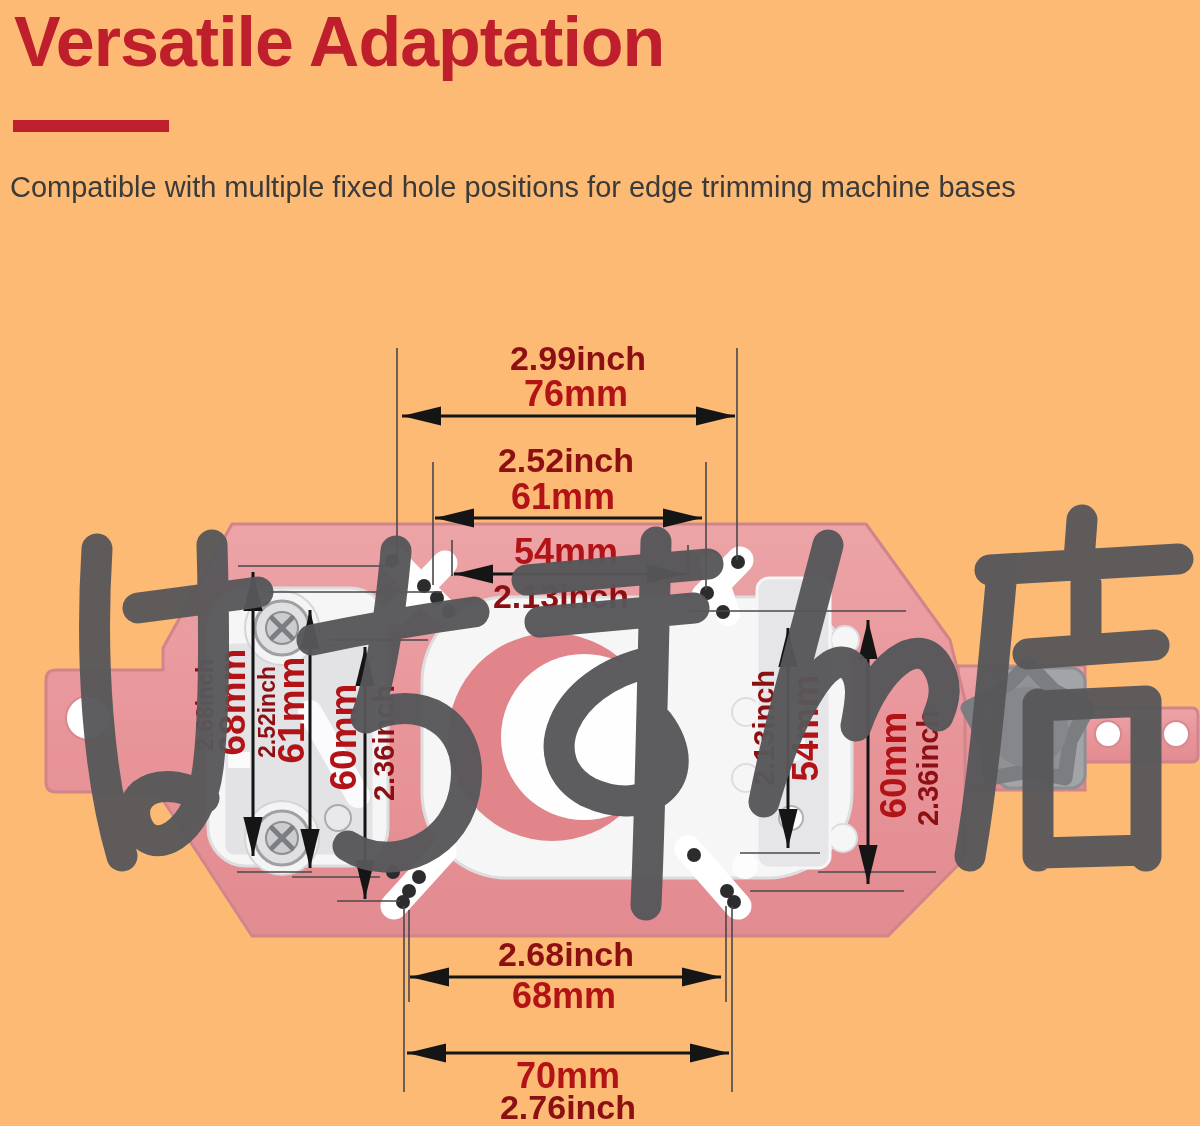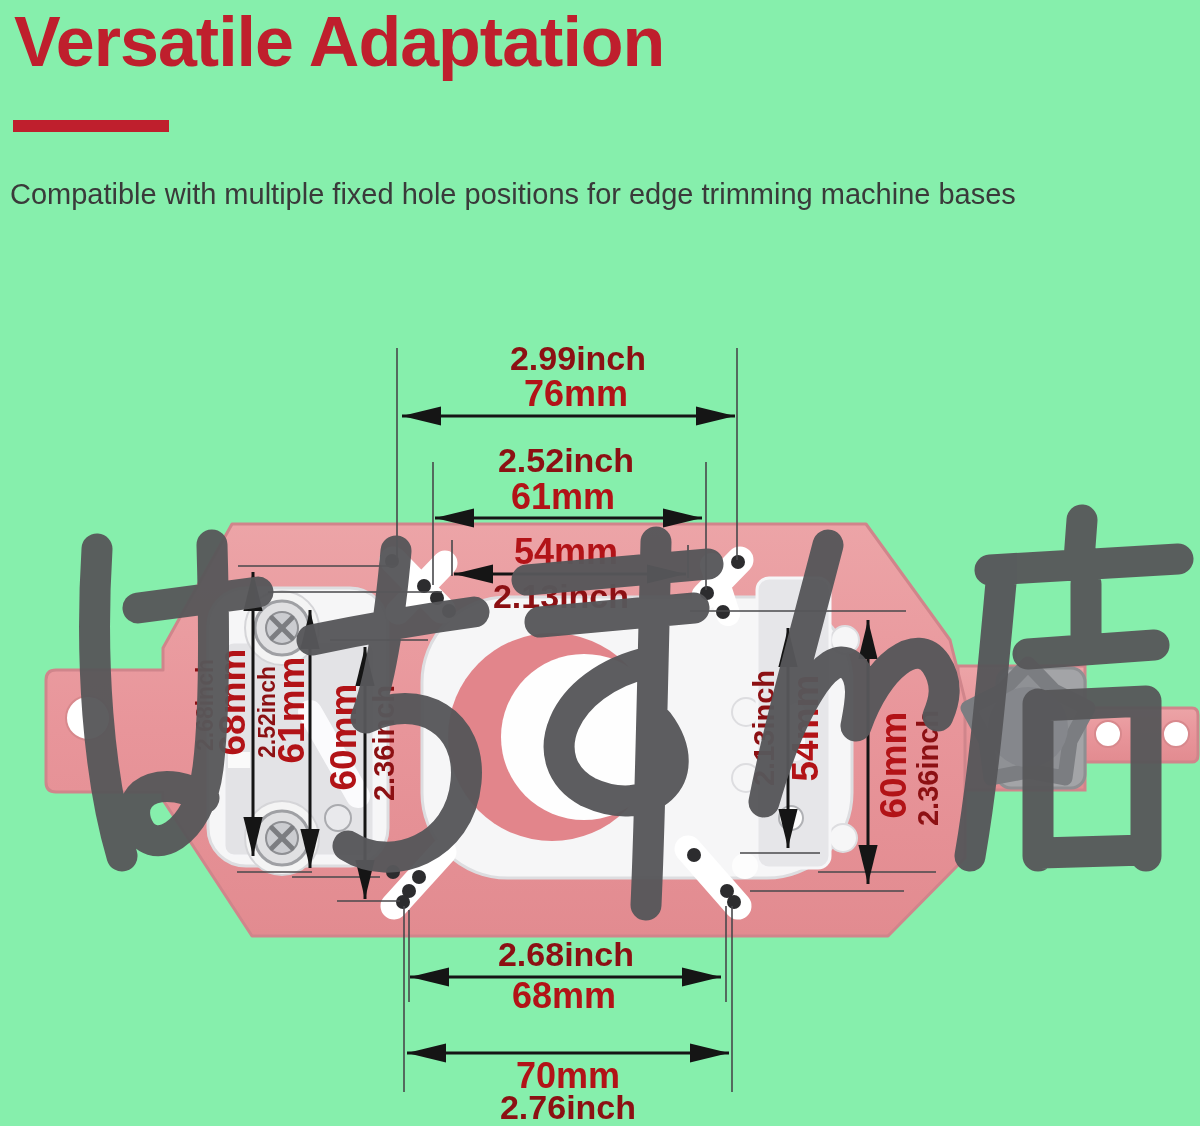--- a/index.html
+++ b/index.html
@@ -1,21 +1,21 @@
 <!DOCTYPE html>
 <html><head>
 <meta charset="utf-8">
 <style>
   html,body{margin:0;padding:0;background:#ffffff;}
-  #stage{position:relative;width:1200px;height:1126px;background:#86efac;overflow:hidden;
+  #stage{position:relative;width:1200px;height:1126px;background:#fdba74;overflow:hidden;
          font-family:"Liberation Sans",sans-serif;text-align:right;}
   .title{position:absolute;left:14px;top:2px;font-size:70px;font-weight:bold;
          letter-spacing:-1px;color:#bf1f2d;white-space:nowrap;}
   .dash{position:absolute;left:13px;top:120px;width:156px;height:12px;background:#bf1f2d;}
-  .desc{position:absolute;left:10px;top:174px;font-size:29px;line-height:40px;color:#3a3a3a;}
+  .desc{position:absolute;left:10px;top:167px;font-size:29px;line-height:40px;color:#3a3a3a;}
   .desc p{margin:0;white-space:nowrap;}
   svg{position:absolute;left:0;top:0;}
   .dim-mm{fill:#b21317;font-weight:bold;}
   .dim-inch{fill:#8c1013;font-weight:bold;}
   .thin{stroke:#48484b;stroke-width:1.6;}
   .dimline{stroke:#151515;stroke-width:3;}
   .wm{stroke:#57575a;stroke-width:31;fill:none;stroke-linecap:round;stroke-linejoin:round;opacity:.96;}
   .sr{position:absolute;width:1px;height:1px;overflow:hidden;opacity:0;pointer-events:none;}
 </style>
 </head>

